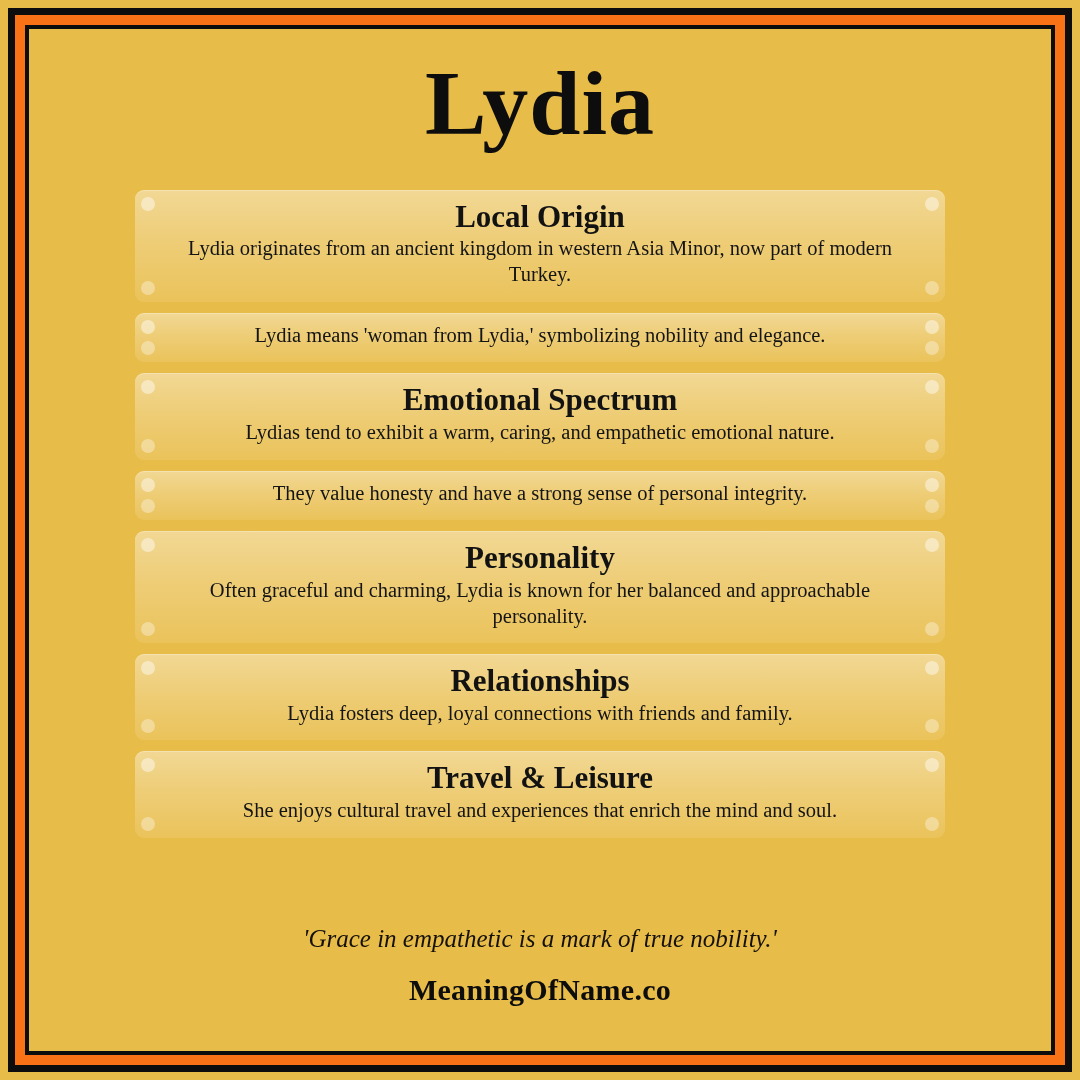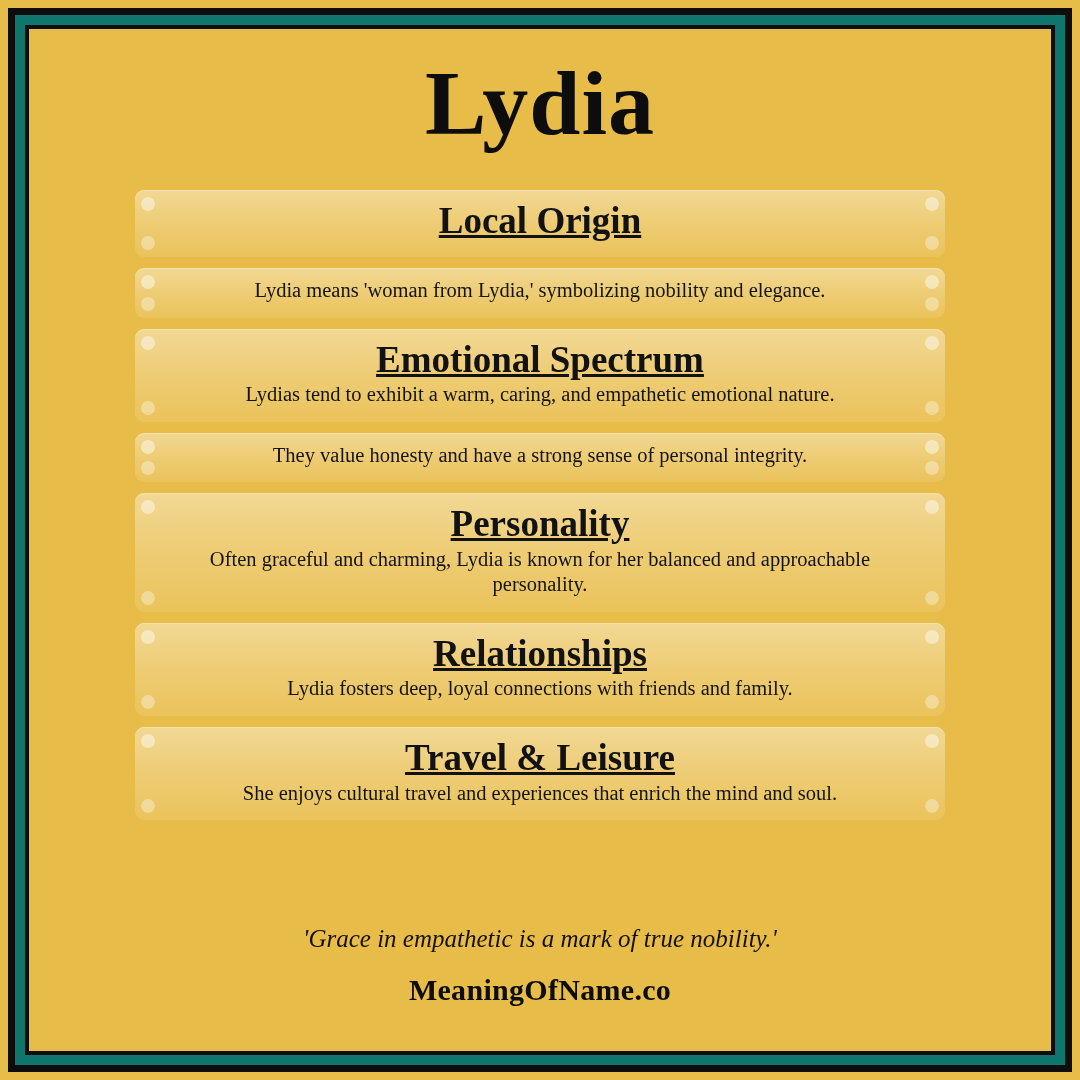--- a/index.html
+++ b/index.html
@@ -22,21 +22,21 @@
     height: 1080px;
     background: #e8bc48;
     padding: 8px;
   }
   .frame-outer {
     box-sizing: border-box;
     width: 100%;
     height: 100%;
     border: 7px solid #0d0d0d;
     padding: 10px;
-    background: #0f766e;
+    background: #f97316;
   }
   .frame-inner {
     box-sizing: border-box;
     width: 100%;
     height: 100%;
     border: 4px solid #0d0d0d;
     background: #e8bc48;
     padding: 12px 28px 18px 28px;
     display: flex;
     flex-direction: column;
@@ -88,26 +88,25 @@
     border-radius: 50%;
     background: rgba(255,255,255,0.35);
     bottom: 7px;
   }
   .nub-bl { left: 6px; }
   .nub-br { right: 6px; }
 
   .section h2 {
     margin: 0 0 2px 0;
     text-align: center;
-    font-size: 37px;
+    font-size: 31px;
     line-height: 1.12;
     font-weight: bold;
     color: #121212;
     font-family: "Liberation Serif", serif;
-    text-decoration: underline;
   }
   .section p {
     margin: 0;
     text-align: center;
     font-size: 20.5px;
     line-height: 1.25;
     color: #141414;
     font-family: "Liberation Serif", serif;
   }
 
@@ -139,20 +138,21 @@
     <div class="frame-inner">
 
       <h1 class="title">Lydia</h1>
 
       <div class="sections">
 
         <div class="section">
           <span class="nub-bl"></span>
           <span class="nub-br"></span>
           <h2>Local Origin</h2>
+          <p>Lydia originates from an ancient kingdom in western Asia Minor, now part of modern Turkey.</p>
         </div>
 
         <div class="section">
           <span class="nub-bl"></span>
           <span class="nub-br"></span>
           <p>Lydia means 'woman from Lydia,' symbolizing nobility and elegance.</p>
         </div>
 
         <div class="section">
           <span class="nub-bl"></span>

